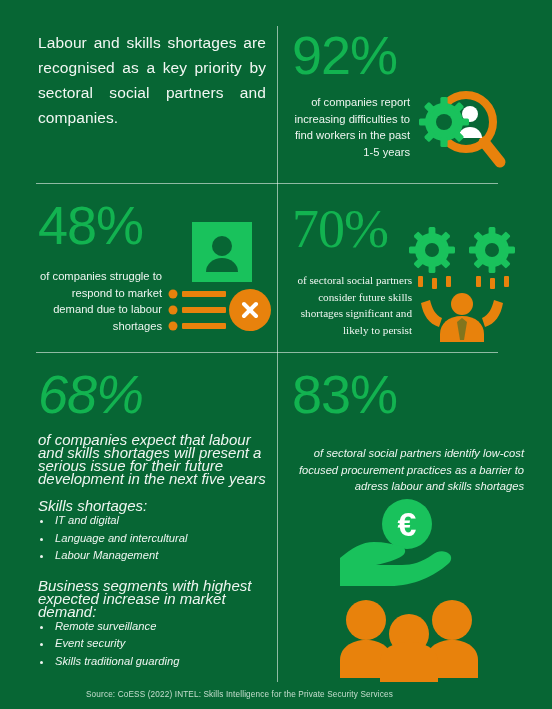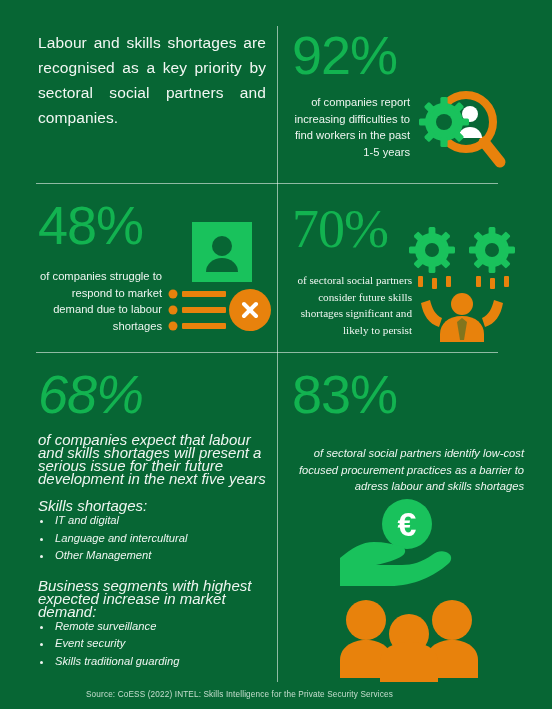--- a/index.html
+++ b/index.html
@@ -232,21 +232,21 @@
     </svg>
   </div>
 
   <div class="cell" id="cell-68">
     <div class="stat-num">68%</div>
     <div class="body-text" style="margin-top:6px;">of companies expect that labour and skills shortages will present a serious issue for their future development in the next five years</div>
     <div class="body-text sub-head">Skills shortages:</div>
     <ul class="bullets">
       <li>IT and digital</li>
       <li>Language and intercultural</li>
-      <li>Other Management</li>
+      <li>Labour Management</li>
     </ul>
     <div class="body-text sub-head">Business segments with highest expected increase in market demand:</div>
     <ul class="bullets">
       <li>Remote surveillance</li>
       <li>Event security</li>
       <li>Skills traditional guarding</li>
     </ul>
   </div>
 
   <div class="cell" id="cell-83">

